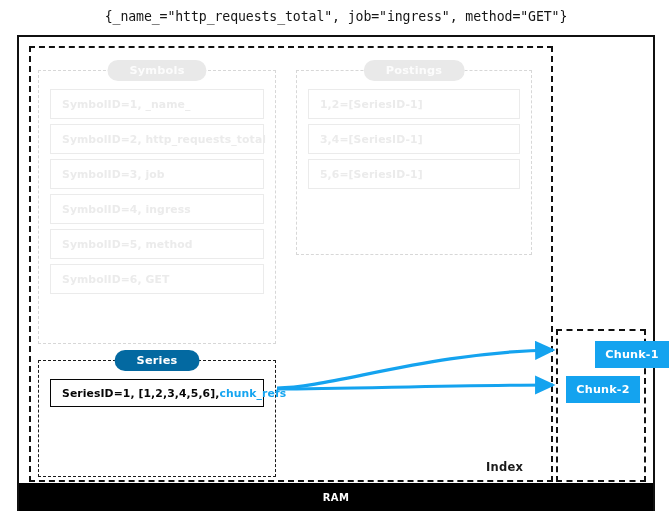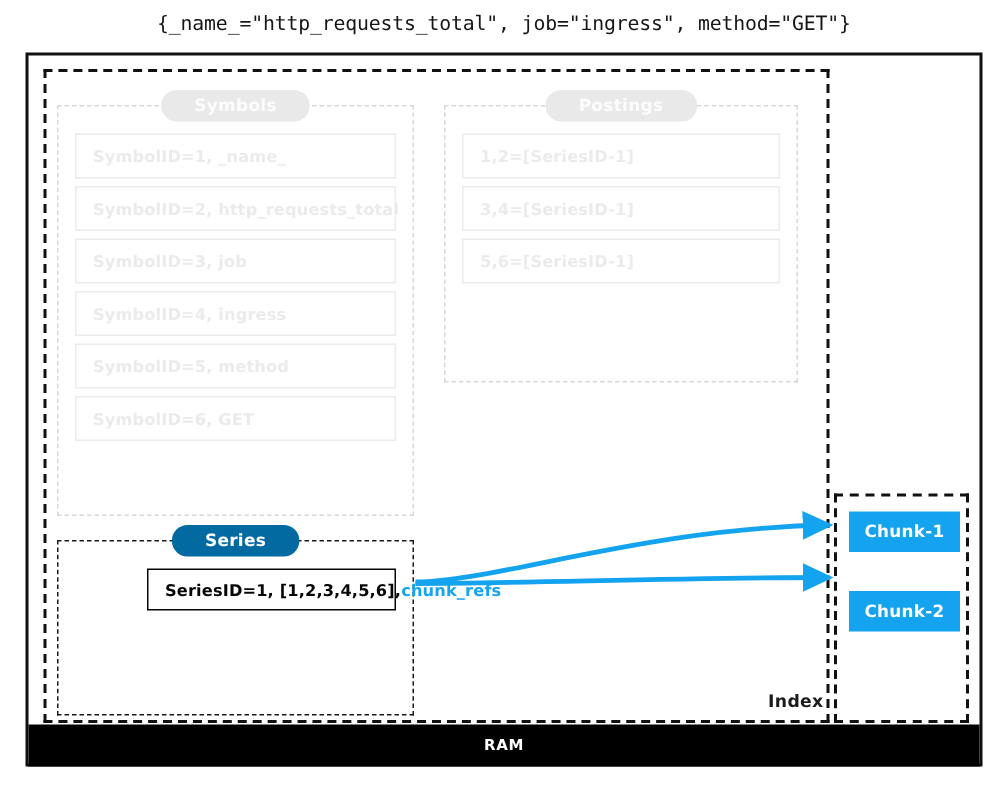--- a/index.html
+++ b/index.html
@@ -59,21 +59,21 @@
 
   
   .index-box {
     position: absolute;
     left: 29px; top: 46px;
     width: 524px; height: 436px;
     border: 2px dashed #111111;
   }
   .index-label {
     position: absolute;
-    right: 2px; bottom: 6px;
+    right: 28px; bottom: 6px;
     font-size: 11.5px;
     font-weight: bold;
     color: #1b1b1b;
     letter-spacing: 0.2px;
   }
 
   
   .section {
     position: absolute;
     border: 1px dashed #d7d7d7;
@@ -130,21 +130,20 @@
     color: #ebebeb;
     letter-spacing: 0.1px;
     white-space: nowrap;
   }
 
   
   .row.highlight {
     border: 1.6px solid #060606;
     color: #060606;
     height: 28px;
-    margin-left: 48px;
   }
   .row.highlight .chunk-refs { color: #16a5f0; }
 
   
   .chunks-box {
     position: absolute;
     left: 556px; top: 329px;
     width: 90px; height: 153px;
     border: 2px dashed #111111;
   }
@@ -154,22 +153,22 @@
     width: 74px; height: 27px;
     background: #14a3ef;
     display: flex;
     align-items: center;
     justify-content: center;
     color: #ffffff;
     font-size: 11.2px;
     font-weight: bold;
     letter-spacing: 0.2px;
   }
-  .chunk.c1 { top: 10px; }
-  .chunk.c2 { top: 45px; margin-top: 18px; }
+  .chunk.c1 { top: 10px; margin-left: 29px; }
+  .chunk.c2 { top: 45px; }
 
   
   .arrows {
     position: absolute;
     left: 0; top: 0;
     width: 672px; height: 530px;
     pointer-events: none;
   }
 </style>
 </head>

